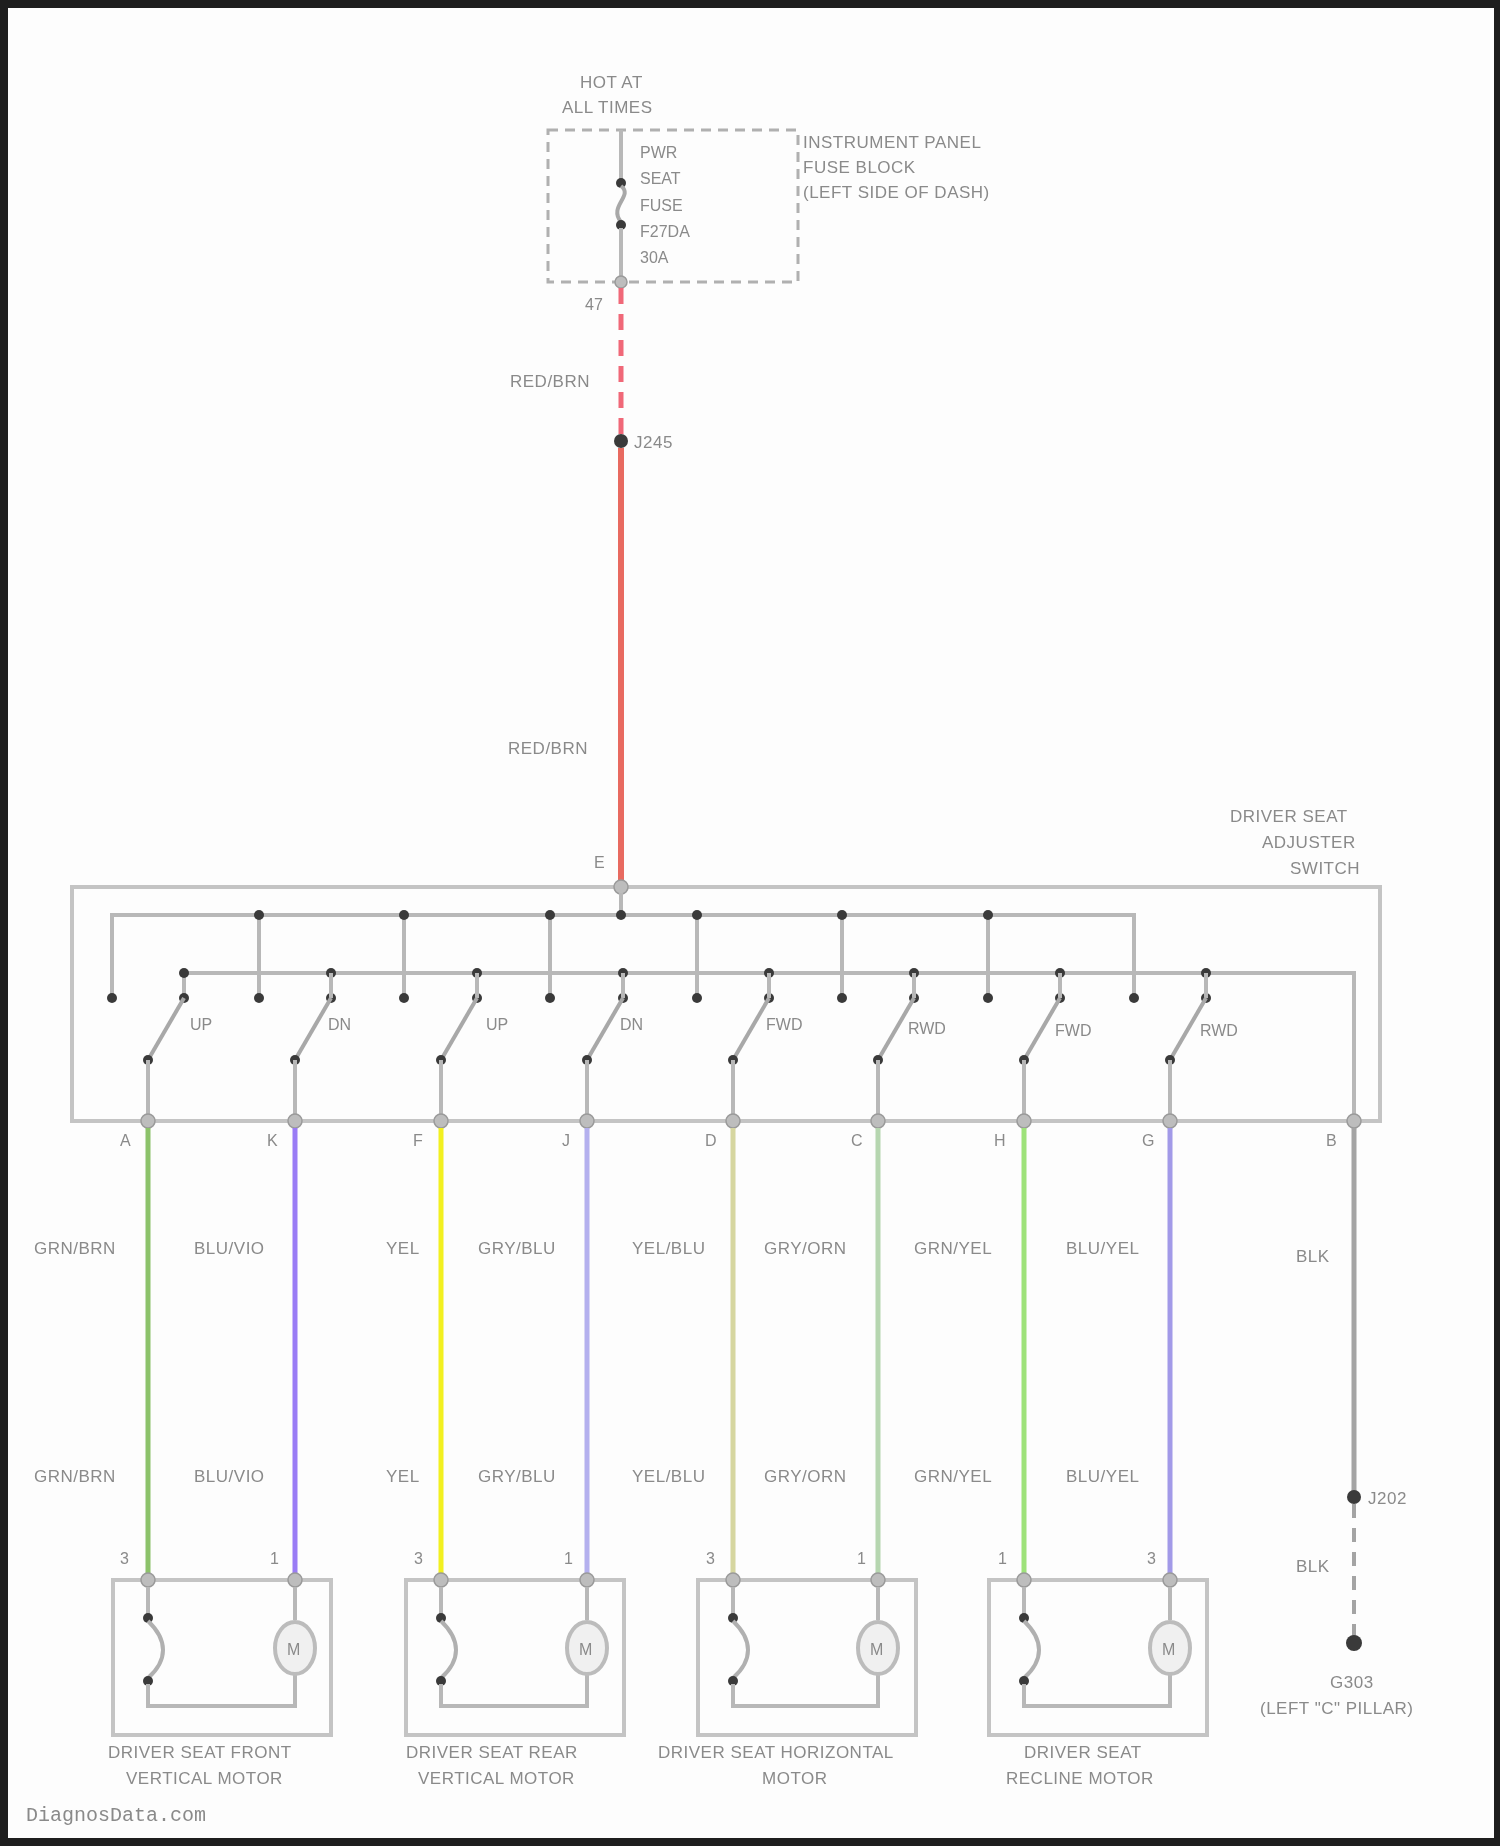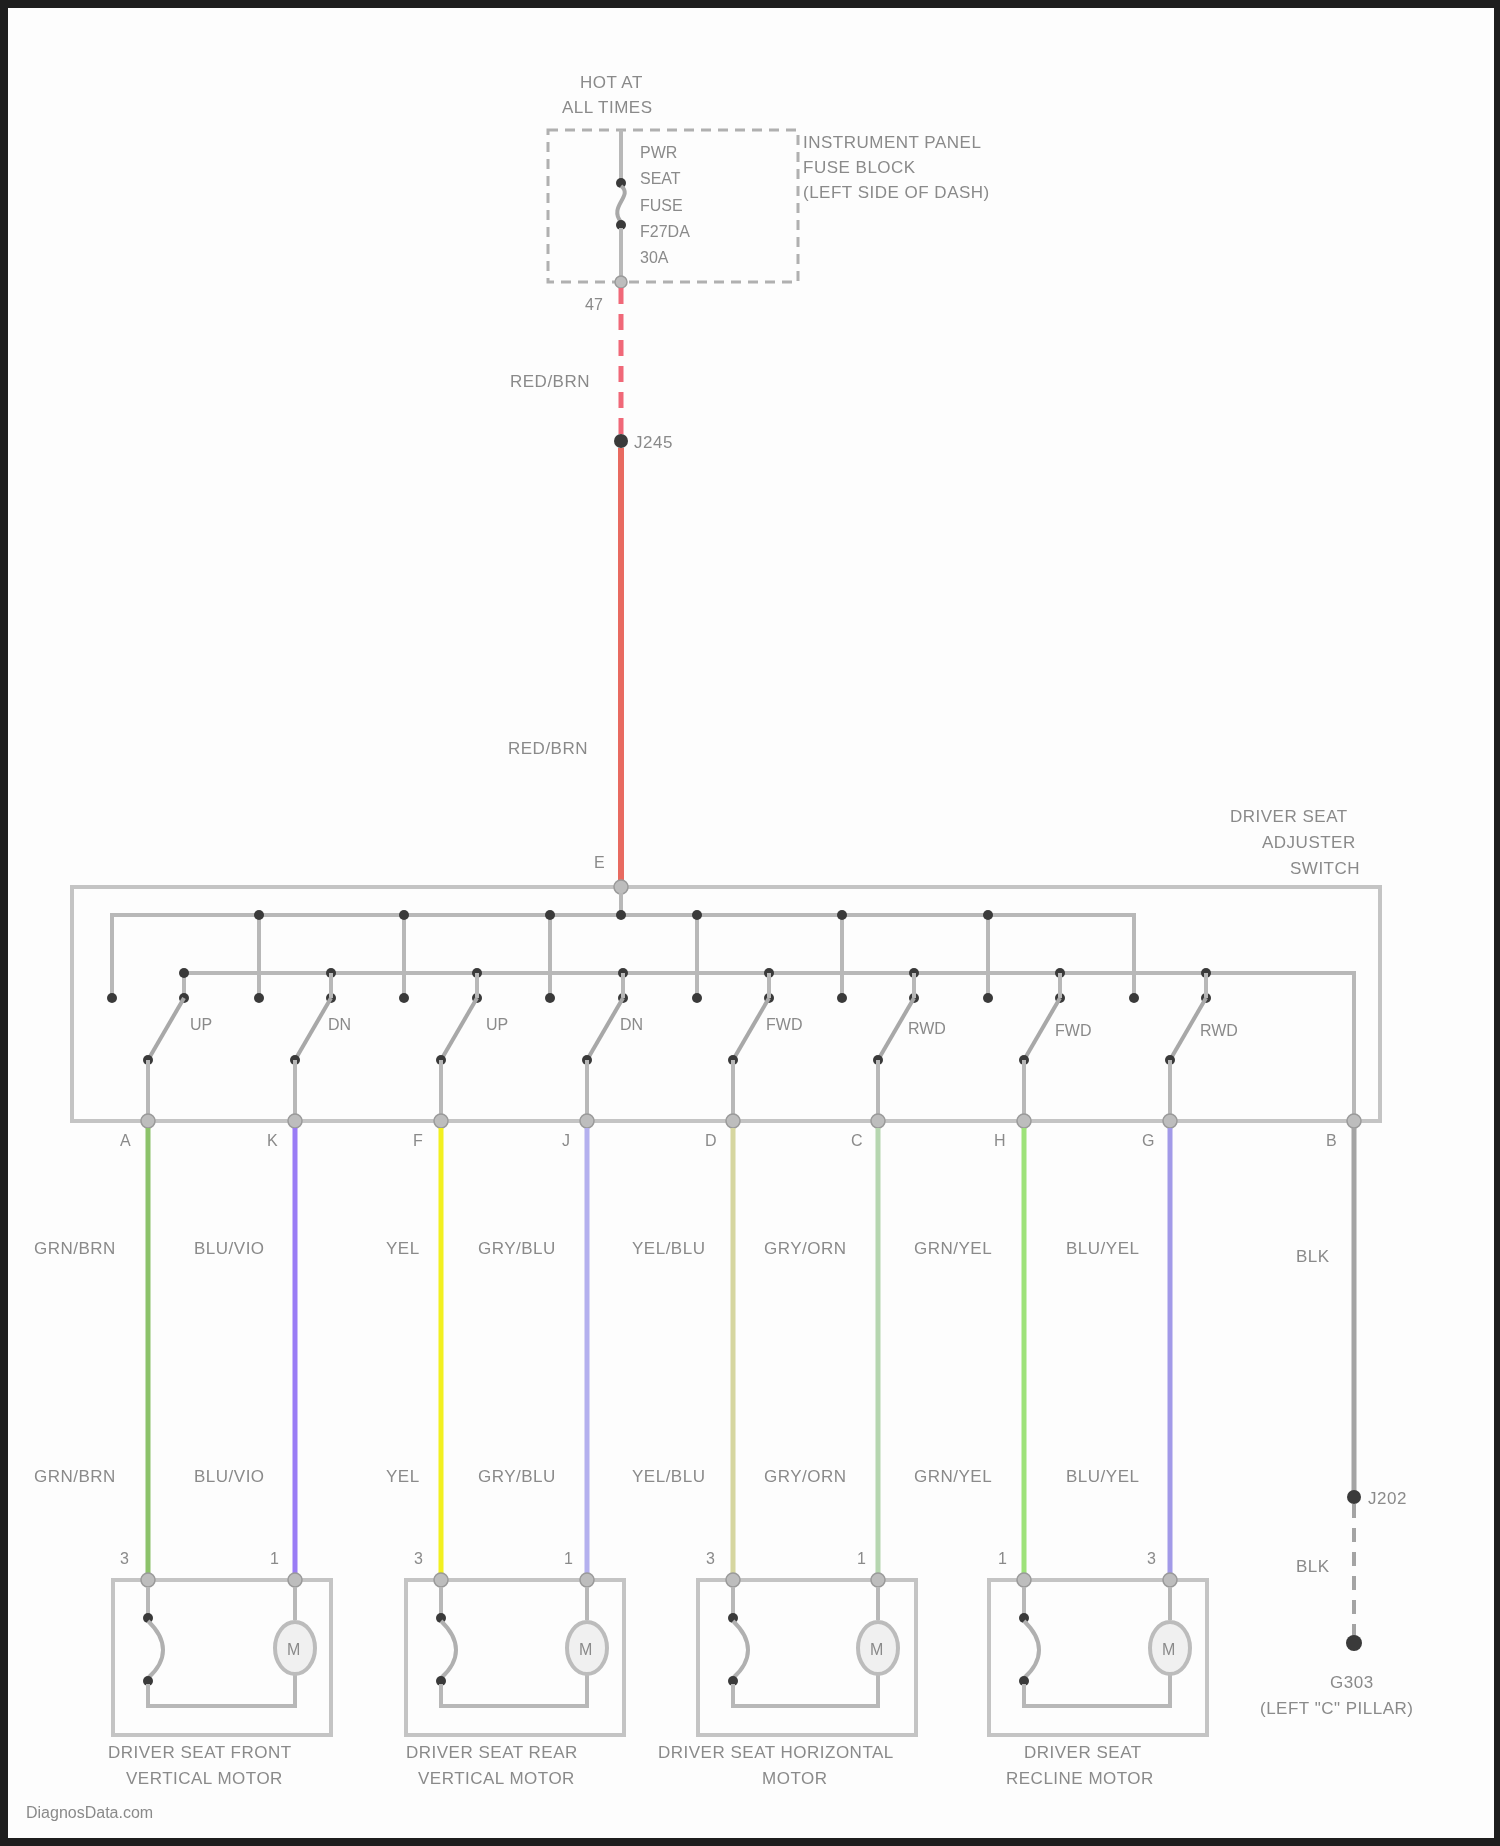--- a/index.html
+++ b/index.html
@@ -5,21 +5,21 @@
   html, body { margin:0; padding:0; background:#1e1e1e; }
   body { width:1500px; height:1846px; position:relative; overflow:hidden; font-family:"Liberation Sans", sans-serif; }
   .frame { position:absolute; left:8px; top:8px; width:1486px; height:1830px; background:#fdfdfd; }
   svg { position:absolute; left:0; top:0; }
   .lbl { font-family:"Liberation Sans", sans-serif; font-size:17px; fill:#8a8a8a; letter-spacing:0.5px; }
   .lblsm { font-family:"Liberation Sans", sans-serif; font-size:16px; fill:#8a8a8a; }
   .wire-gray { stroke:#b8b8b8; stroke-width:4; fill:none; }
   .box { stroke:#c4c4c4; stroke-width:4; fill:none; }
   .dot { fill:#3a3a3a; }
   .pin { fill:#bdbdbd; stroke:#9a9a9a; stroke-width:1.5; }
-  .footer { position:absolute; left:26px; top:1804px; font-size:16px; color:#8a8a8a; font-family:Liberation Sans, sans-serif; }
+  .footer { position:absolute; left:26px; top:1804px; font-size:20px; color:#8a8a8a; font-family:Liberation Mono, monospace; }
 </style>
 </head>
 <body>
 
 <div class="frame"></div>
 
 <svg width="1500" height="1846" viewBox="0 0 1500 1846">
 
   <text class="lbl" x="580" y="88">HOT AT</text>
   <text class="lbl" x="562" y="113">ALL TIMES</text>

